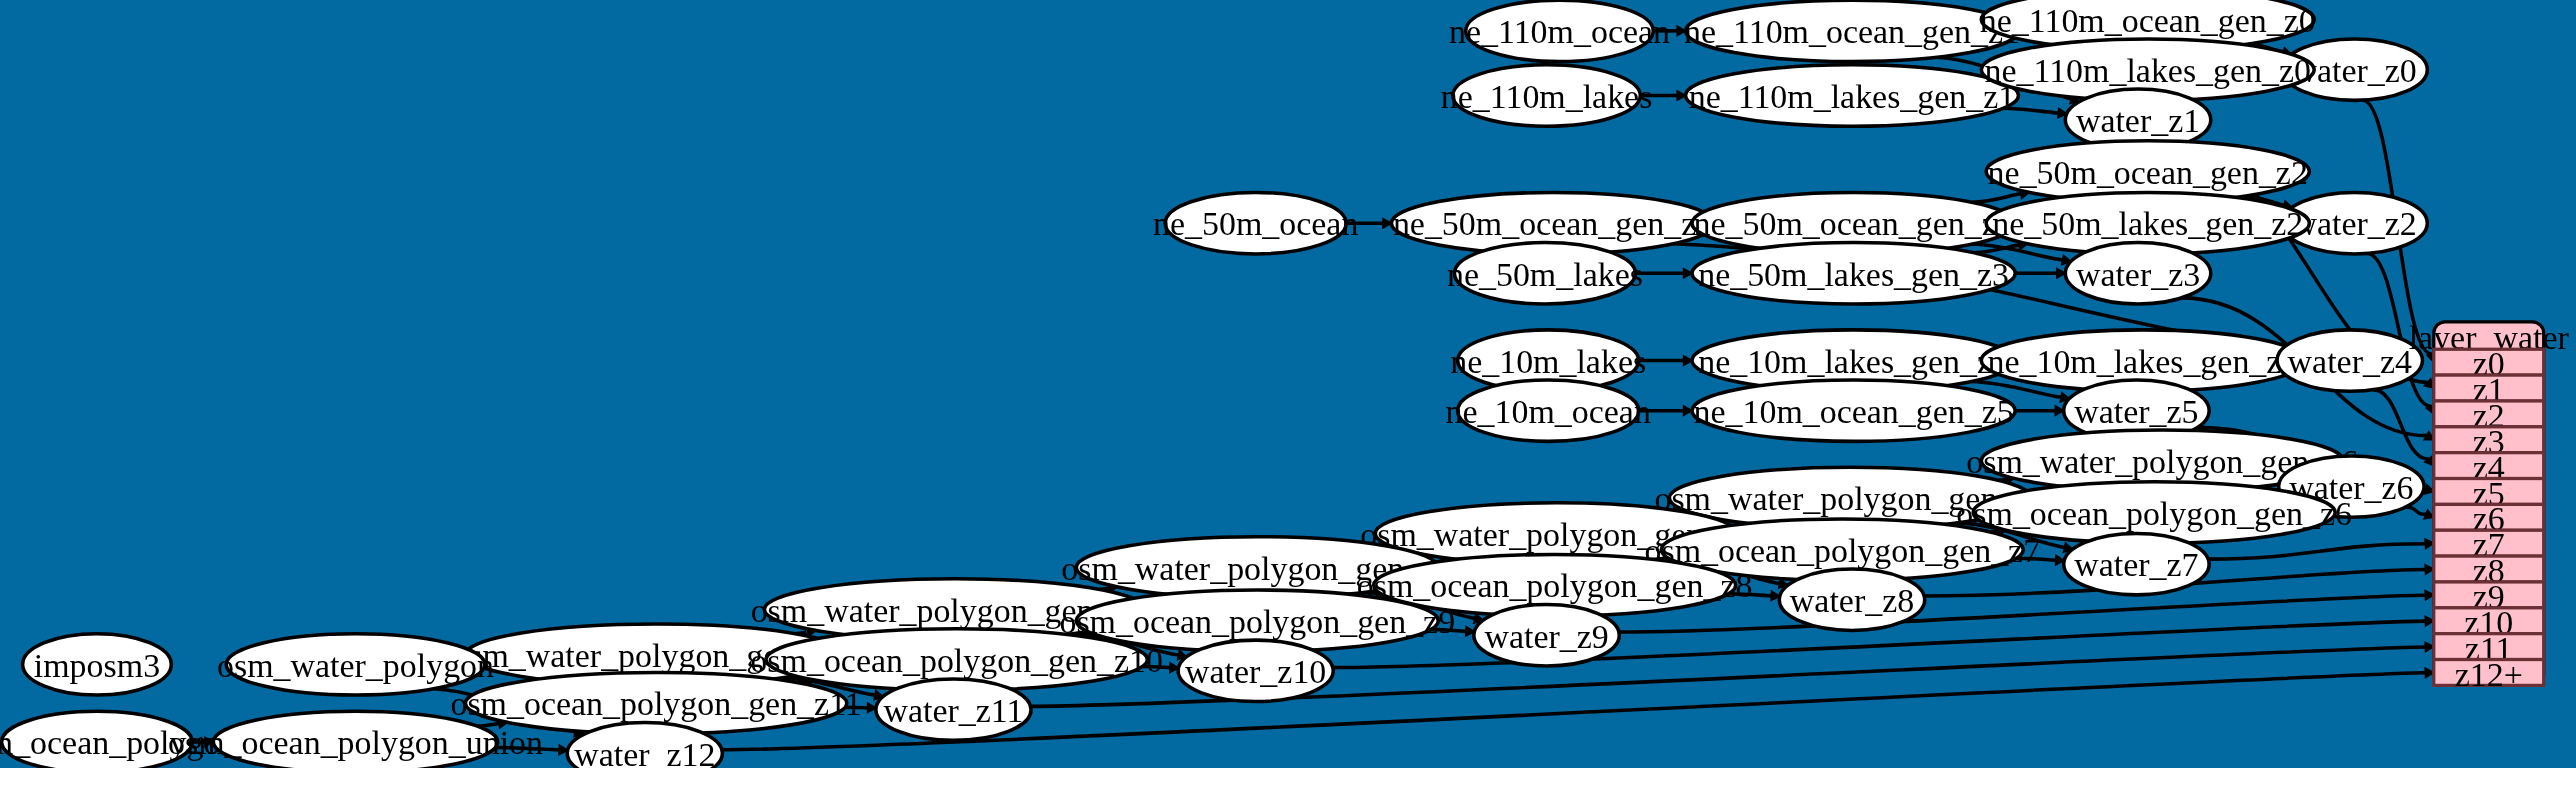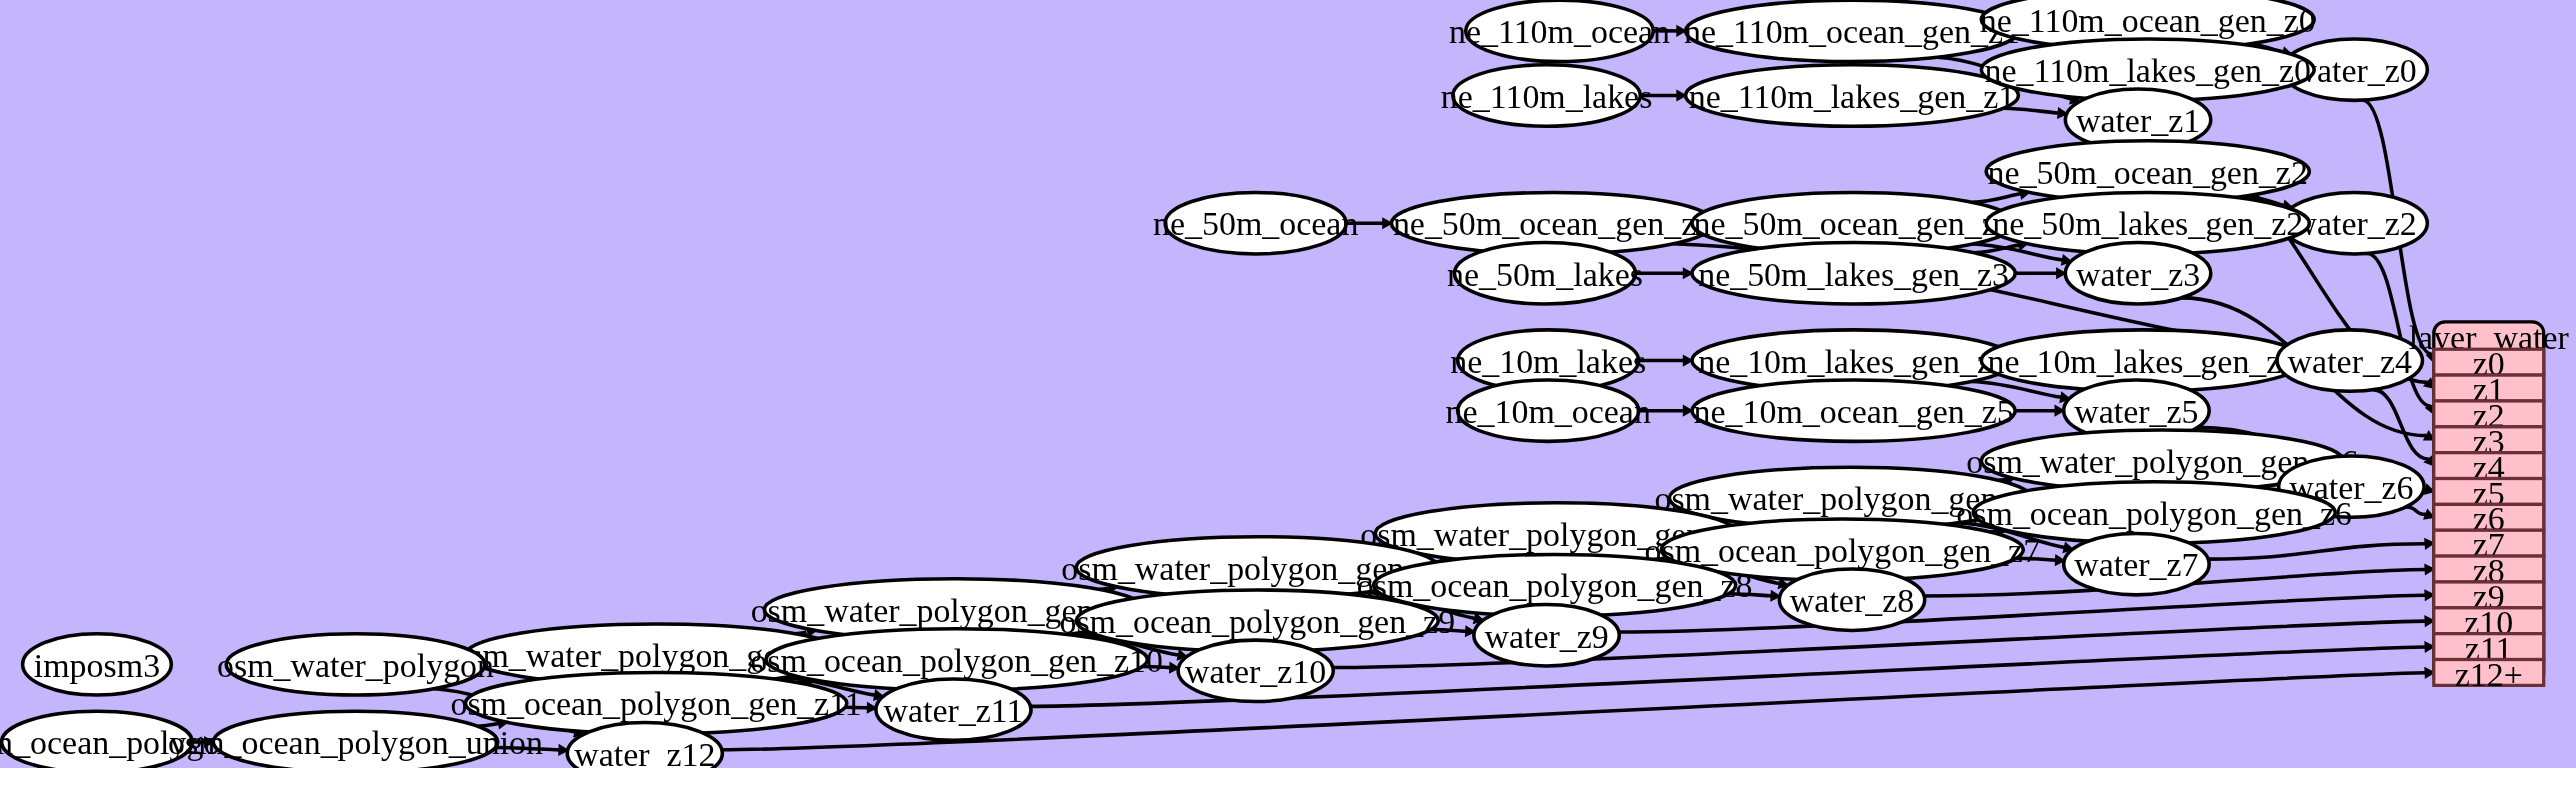--- a/index.html
+++ b/index.html
@@ -1,16 +1,16 @@
 <!DOCTYPE html>
 <html style="font-size:11.5px"><head>
 <meta charset="utf-8">
 <style>
   html,body{margin:0;padding:0;background:#ffffff;}
-  #stage{position:relative;width:2576px;height:768px;background:#c4b5fd;
+  #stage{position:relative;width:2576px;height:768px;background:#0369a1;
          font-family:"Liberation Serif", serif;}
   svg{display:block;}
   .edge{fill:none;stroke:#000000;stroke-width:2.2;}
   .arrow{fill:#000000;stroke:#000000;stroke-width:1;}
   .node-ell{fill:#ffffff;stroke:#000000;stroke-width:2.2;}
   .node-lbl{font-family:"Liberation Serif", serif;font-size:21px;fill:#000000;
             text-anchor:middle;dominant-baseline:central;}
   .tbl-cell{fill:#ffc0cb;stroke:#6b3036;stroke-width:2;}
   .tbl-lbl{font-family:"Liberation Serif", serif;font-size:21px;fill:#000000;
            text-anchor:middle;dominant-baseline:central;}

